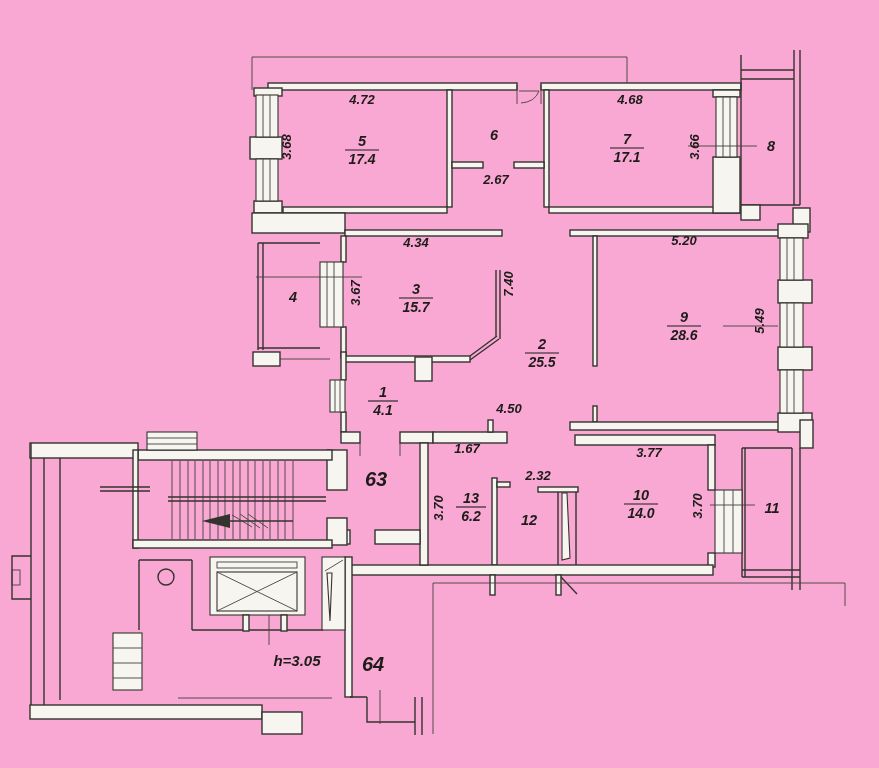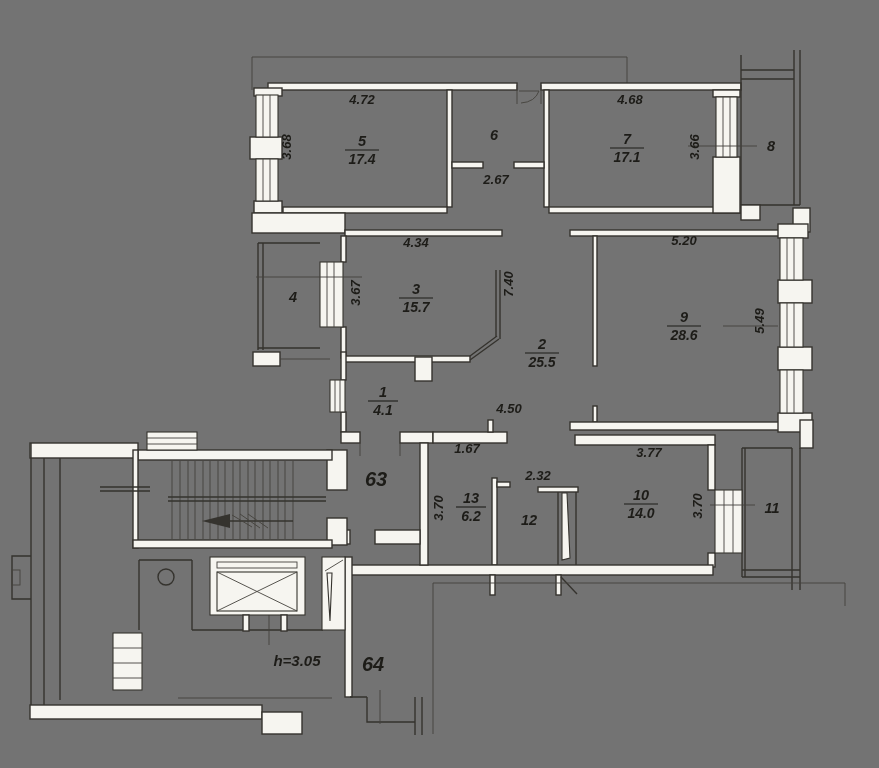--- a/index.html
+++ b/index.html
@@ -1,16 +1,16 @@
 <!DOCTYPE html>
 <html><head>
 <meta charset="utf-8">
 <style>
   html,body{margin:0;padding:0;background:#e8e7e2;}
-  .page{width:879px;height:768px;background:#737373;position:relative;overflow:hidden;
+  .page{width:879px;height:768px;background:#f9a8d4;position:relative;overflow:hidden;
         font-family:"Liberation Sans", sans-serif;}
   svg{display:block}
   .wall{fill:#f6f5f0;stroke:#35332e;stroke-width:1.4;}
   .wallf{fill:#35332e;stroke:none;}
   .ln{stroke:#35332e;stroke-width:1.4;fill:none;}
   .thin{stroke:#44423c;stroke-width:0.9;fill:none;}
   .win{stroke:#35332e;stroke-width:1.1;fill:#f6f5f0;}
   .dim{font:italic bold 13px "Liberation Sans",sans-serif;fill:#1d1c18;}
   .num{font:italic bold 14.5px "Liberation Sans",sans-serif;fill:#1d1c18;}
   .area{font:italic bold 14px "Liberation Sans",sans-serif;fill:#1d1c18;}

